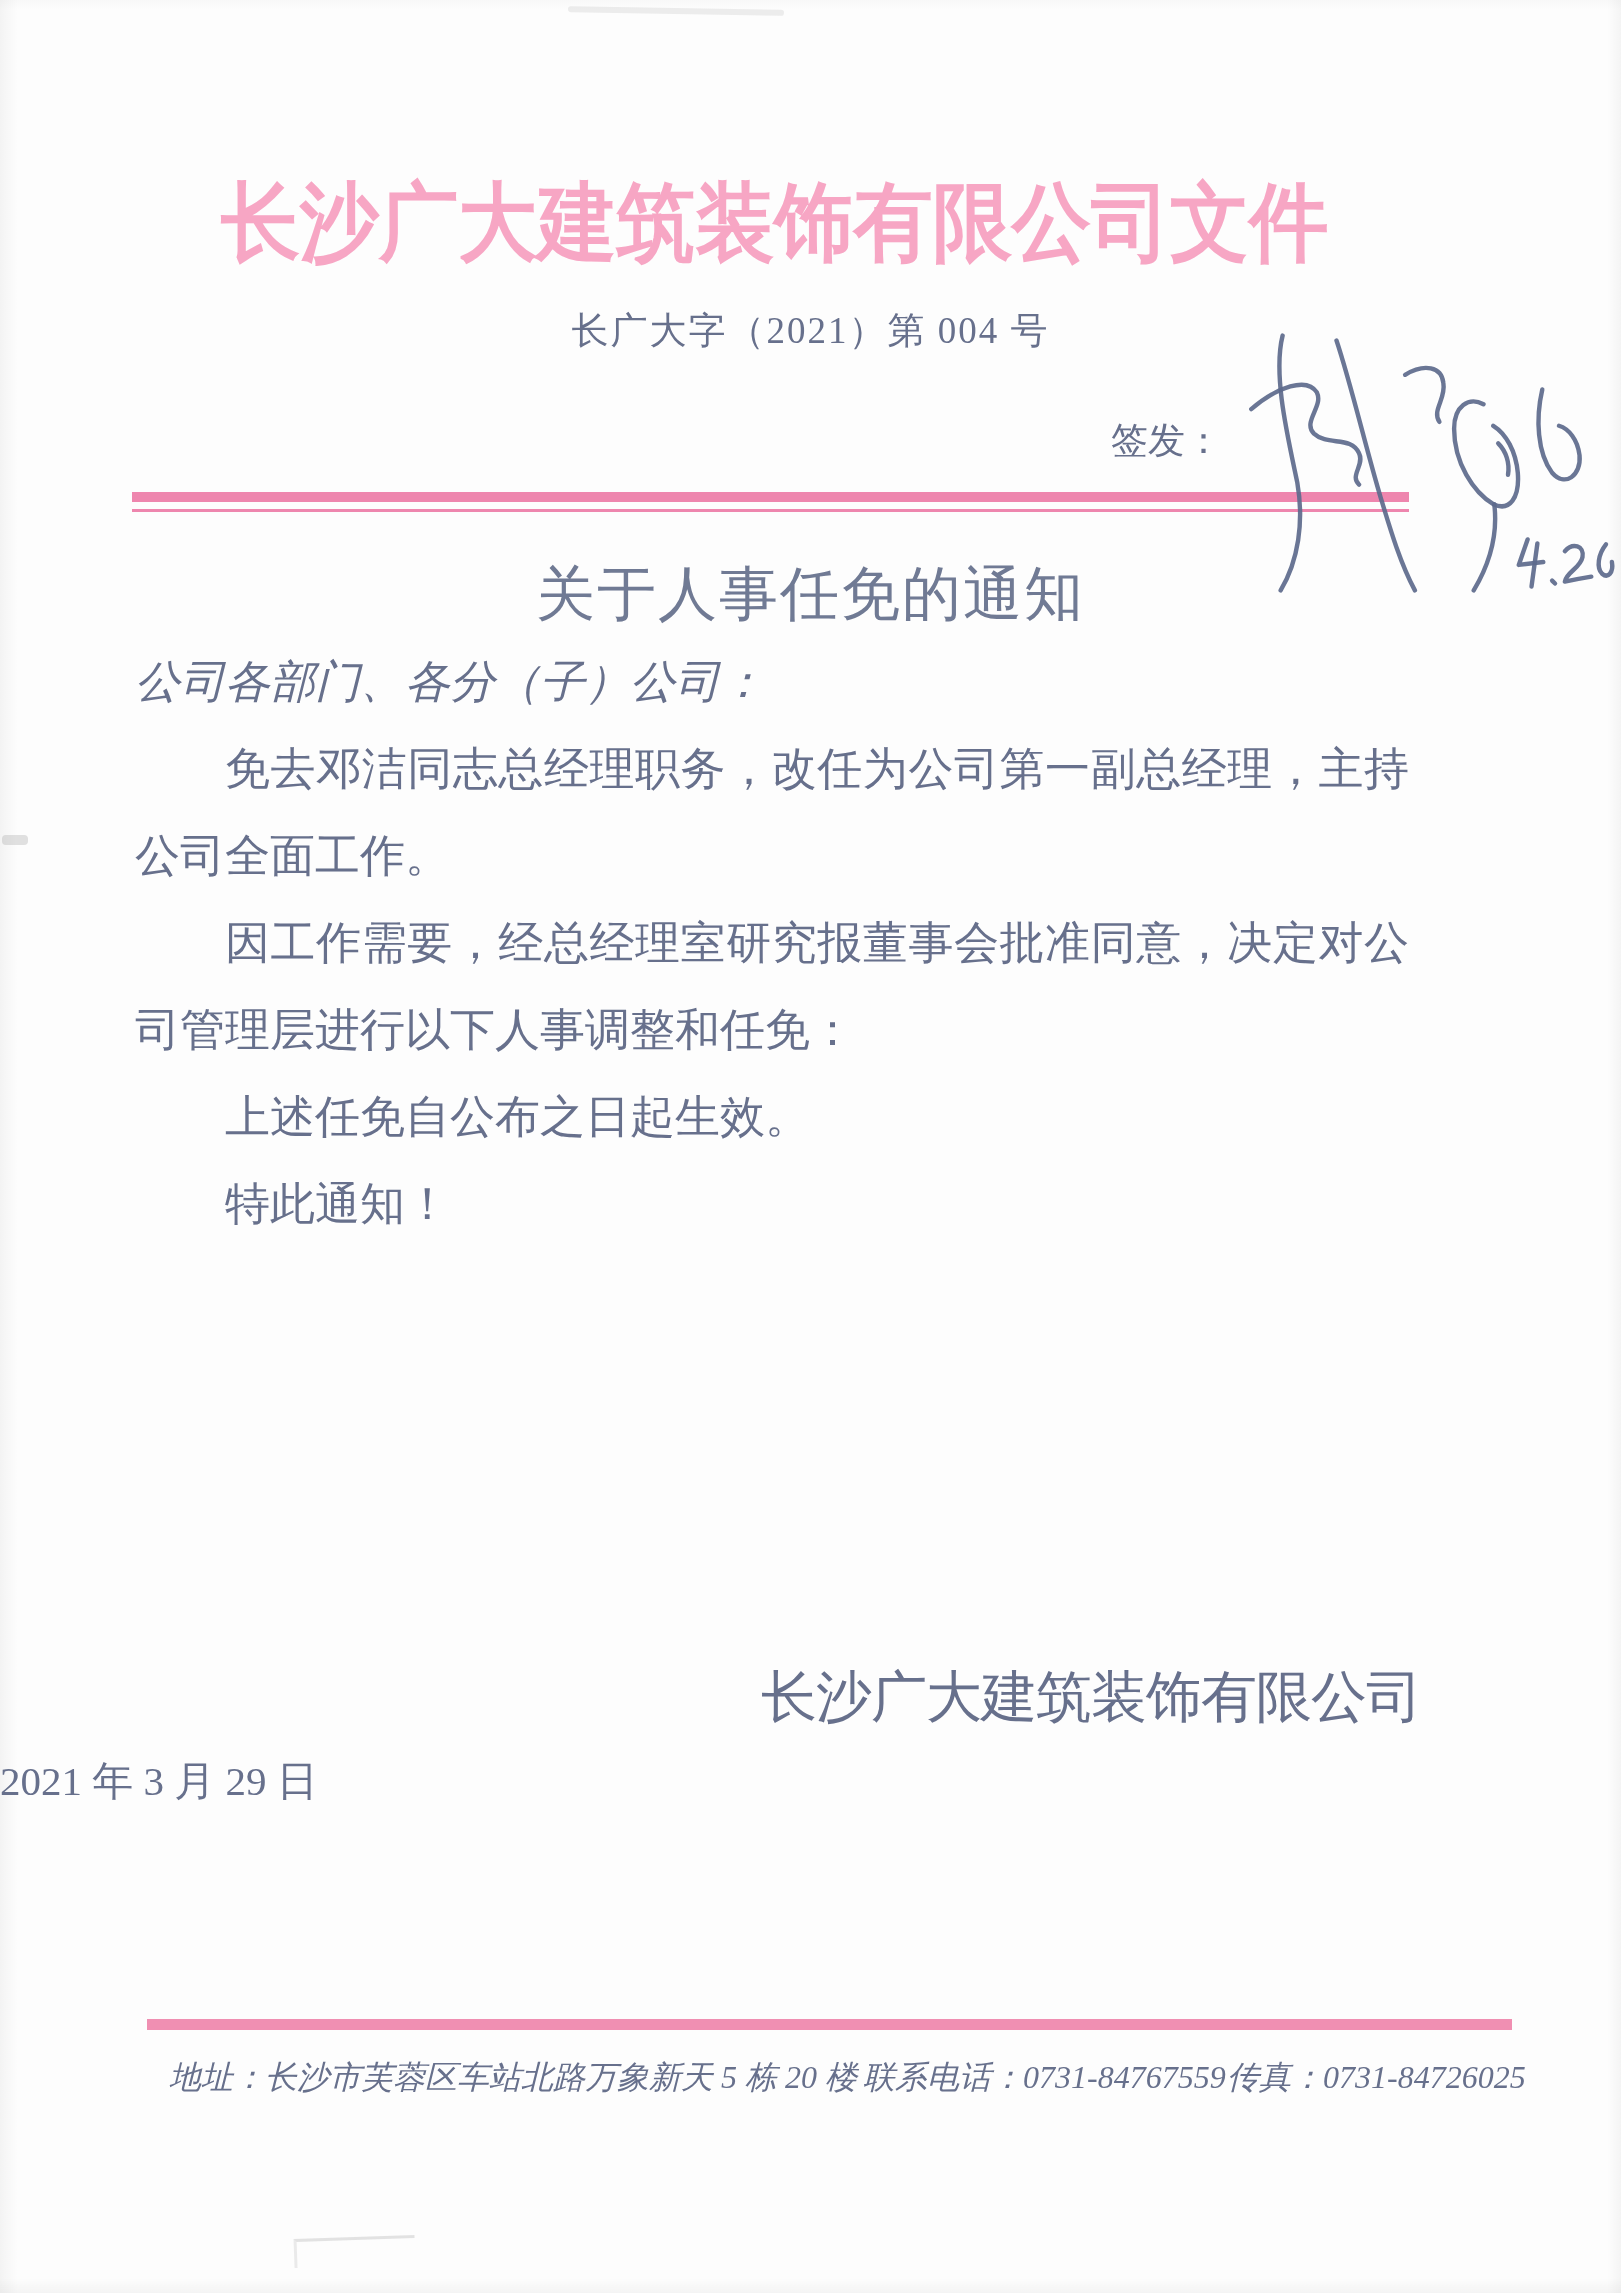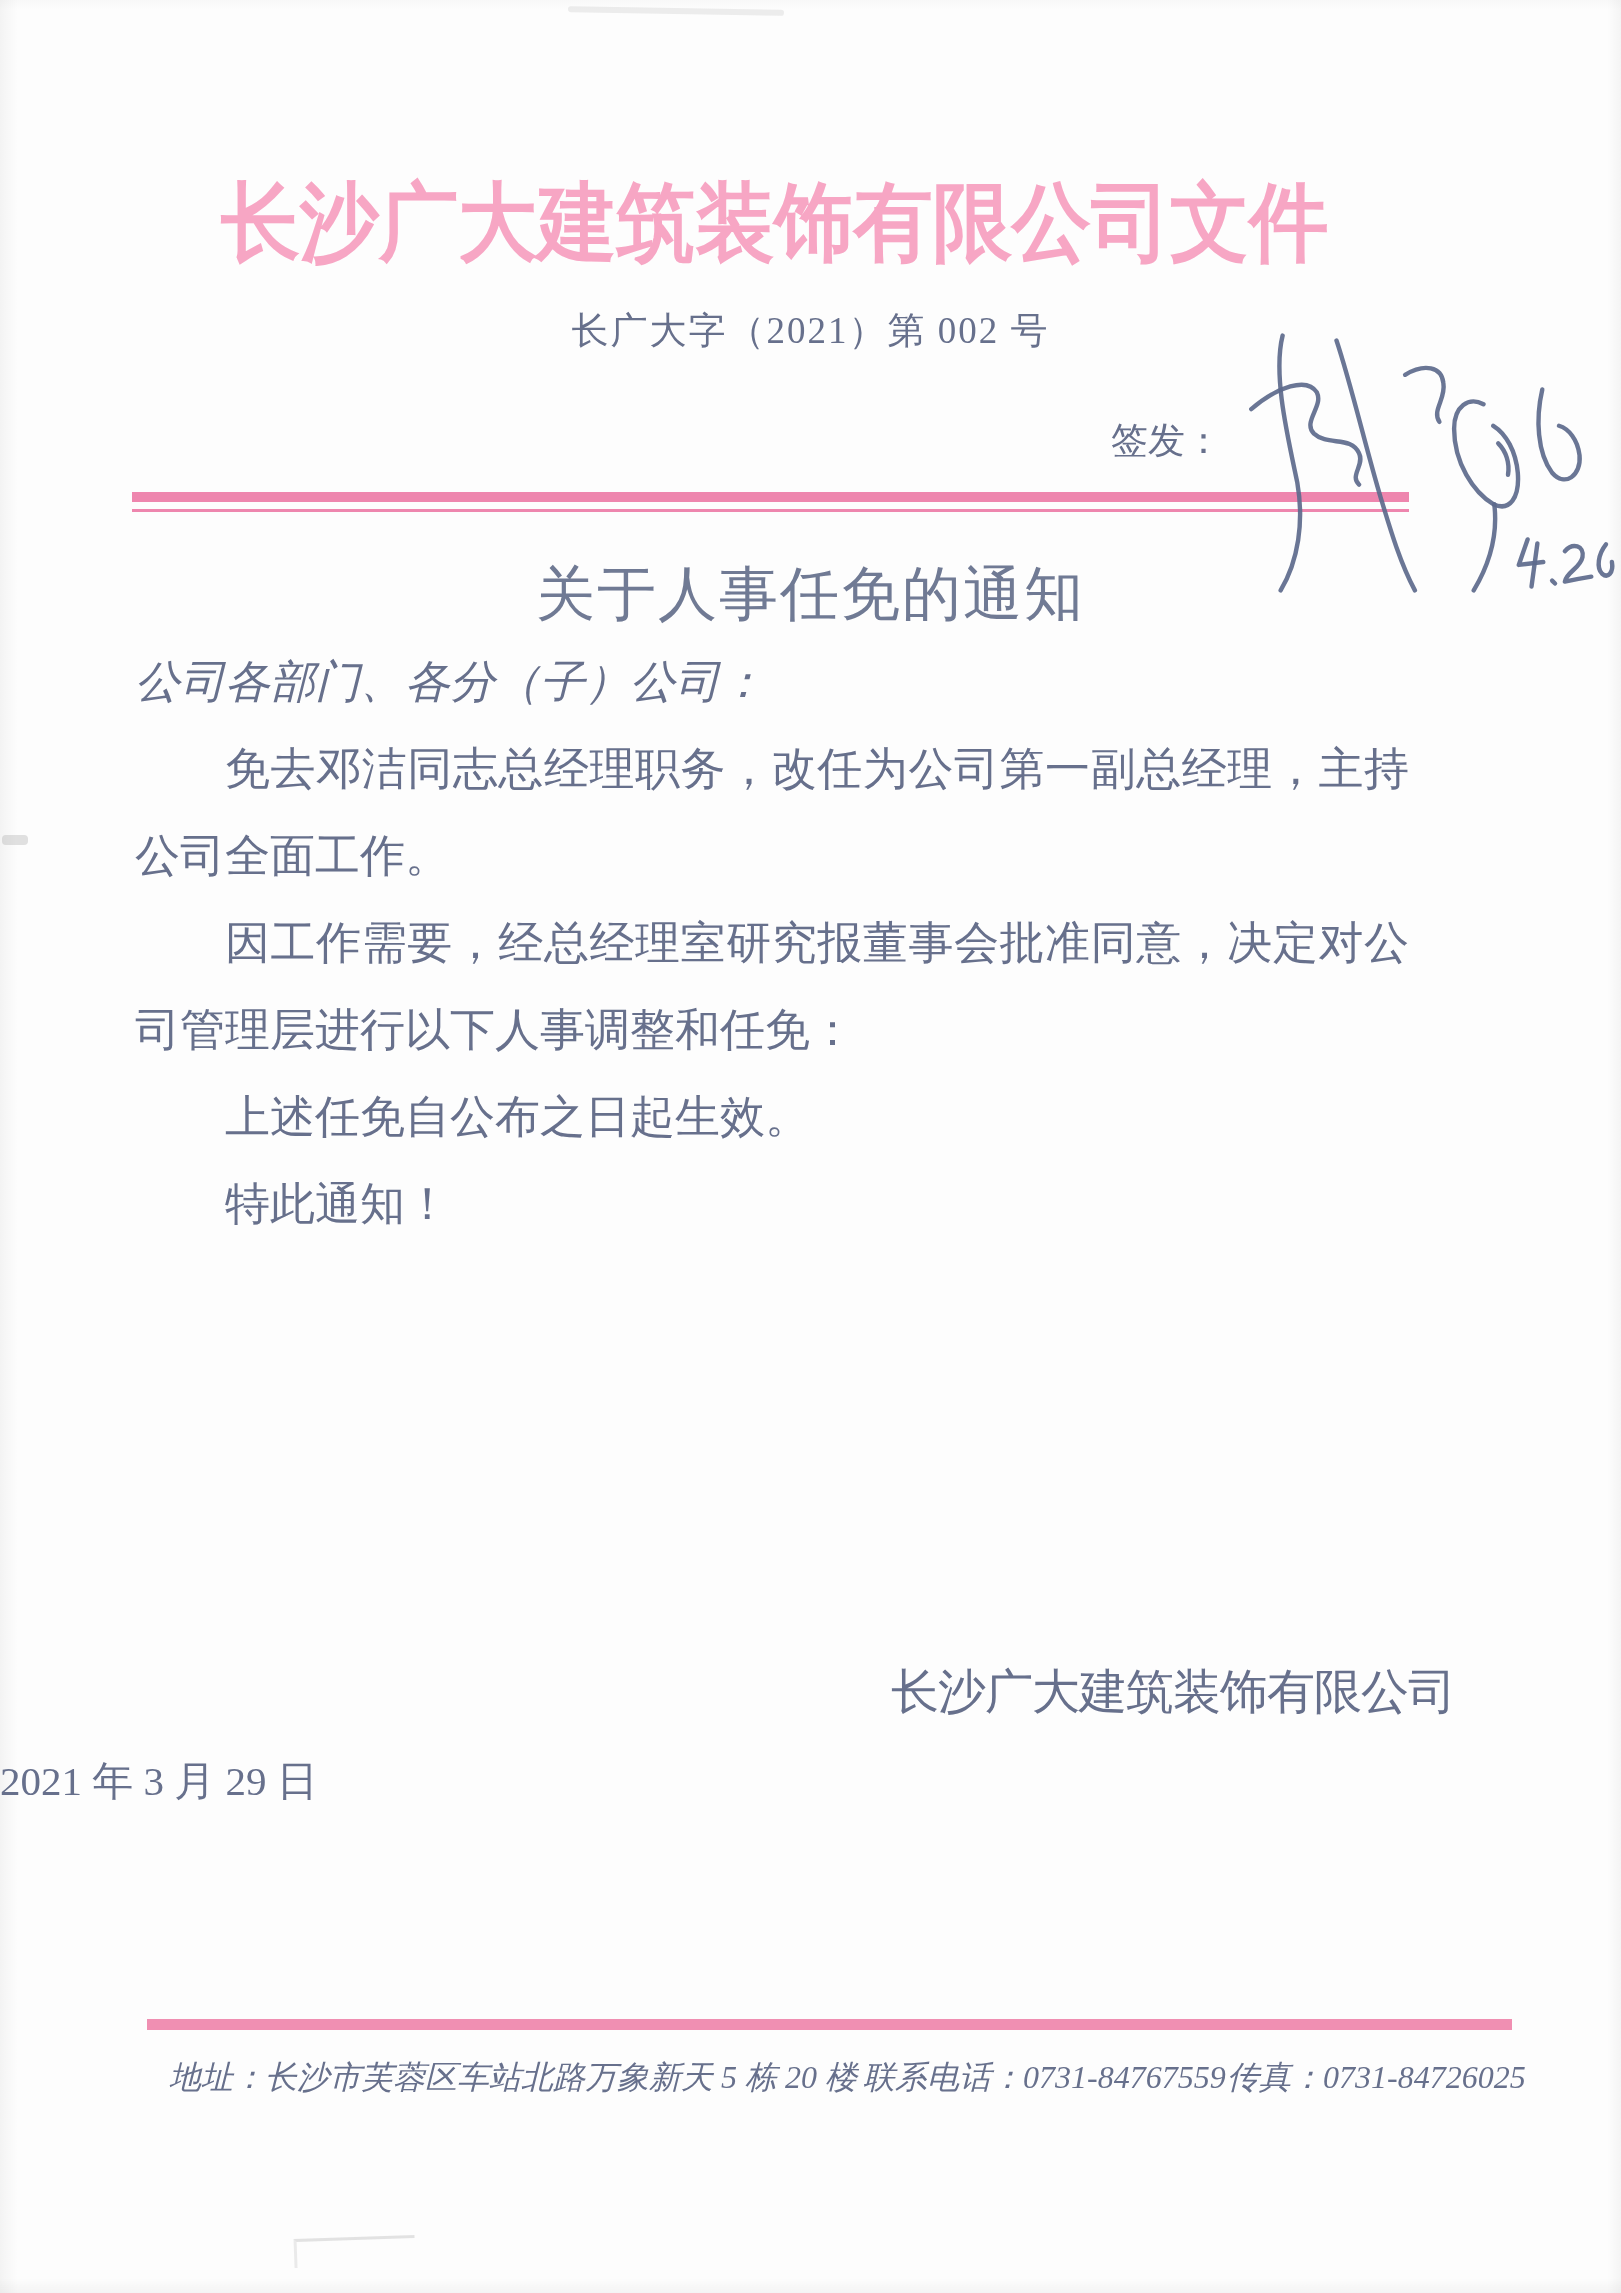--- a/index.html
+++ b/index.html
@@ -67,22 +67,22 @@
   }
   .body-block{
     position:absolute;left:135px;top:639px;width:1274px;
     font-size:45px;line-height:87px;color:var(--ink);
     text-align:justify;
   }
   .body-block .salutation{margin:0;text-indent:0;font-style:italic;}
   .body-block p.para{margin:0;text-indent:2em;}
   .closing-company{
     position:absolute;left:0;top:1660px;width:1421px;
-    text-align:right;font-size:48px;color:var(--ink);
-    letter-spacing:-1px;white-space:nowrap;padding-left:34px;
+    text-align:right;font-size:56px;color:var(--ink);
+    letter-spacing:-1px;white-space:nowrap;
   }
   .closing-date{
     position:absolute;left:0;top:1754px;width:1419px;
     text-align:left;font-size:41px;color:var(--ink);
     white-space:nowrap;
   }
   .footer-rule{
     position:absolute;left:147px;top:2019px;width:1365px;height:10.8px;
     background:var(--footer-pink);
   }
@@ -110,21 +110,21 @@
 </style>
 </head>
 <body>
 
 <div class="page">
 
   <div class="smudge-c"></div>
 
   <div class="letterhead">长沙广大建筑装饰有限公司文件</div>
 
-  <div class="doc-number">长广大字（2021）第 002 号</div>
+  <div class="doc-number">长广大字（2021）第 004 号</div>
 
   <div class="issuer">签发：</div>
 
   <div class="rule-thick"></div>
   <div class="rule-thin"></div>
 
   <svg class="signature-svg" viewBox="0 0 420 300" xmlns="http://www.w3.org/2000/svg" aria-hidden="true">
     <path d="M80,20 C70,60 85,122 95,170 C102,210 96,250 78,280"></path>
     <path d="M48,95 C75,72 105,62 115,78 C122,92 100,108 112,120 C126,133 150,122 158,140 C164,152 148,163 158,172"></path>
     <path d="M135,25 C150,70 165,135 180,185 C190,218 200,252 215,280"></path>

